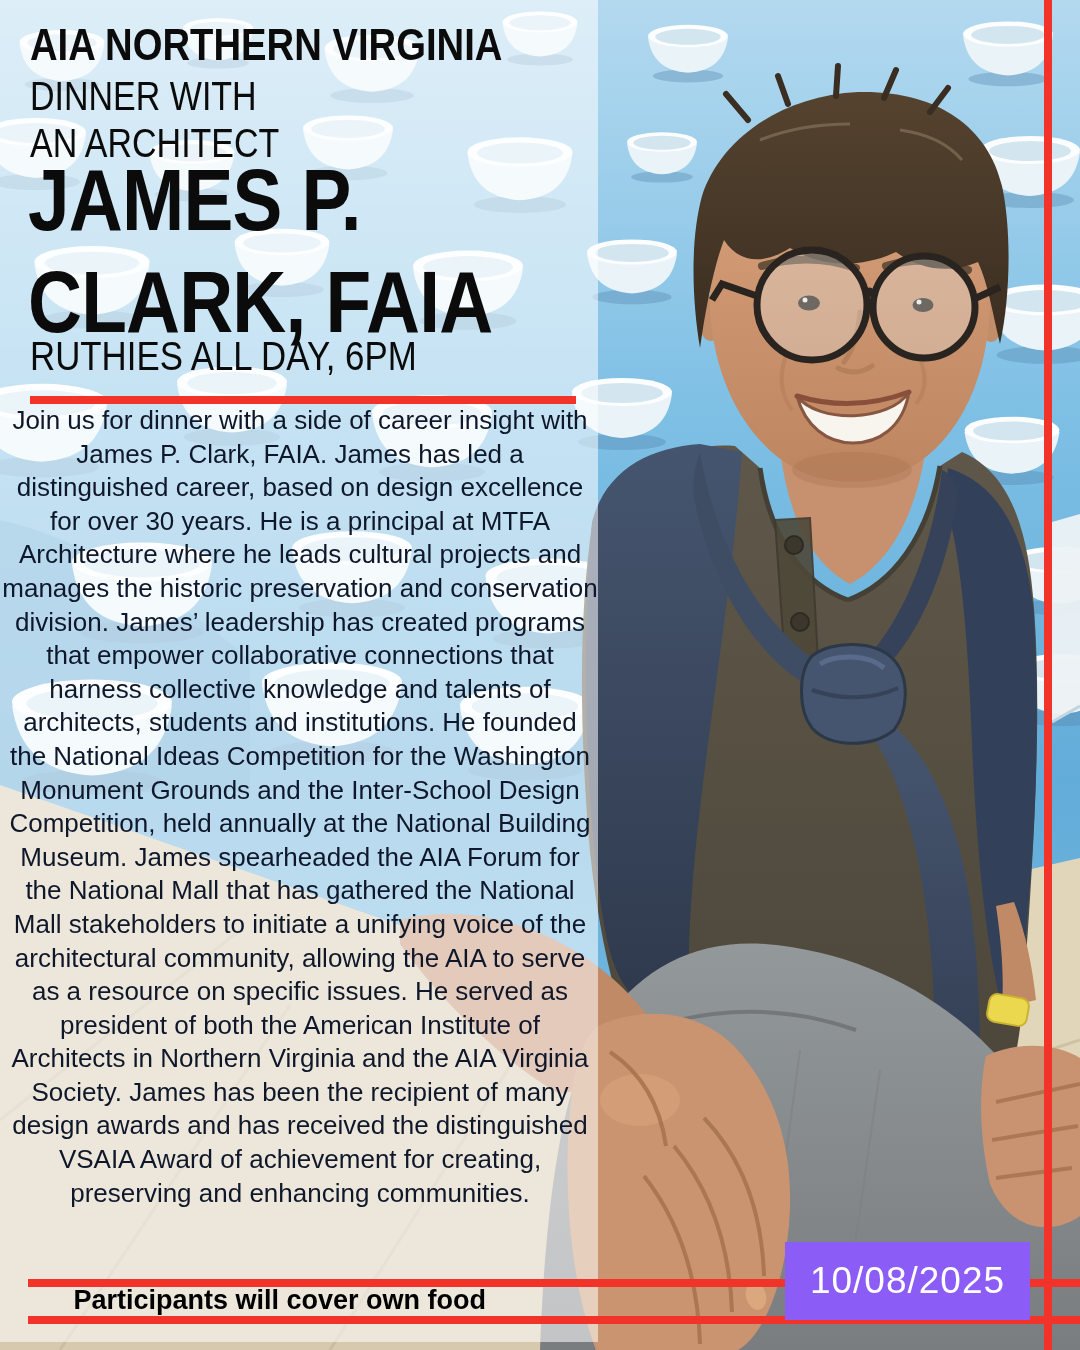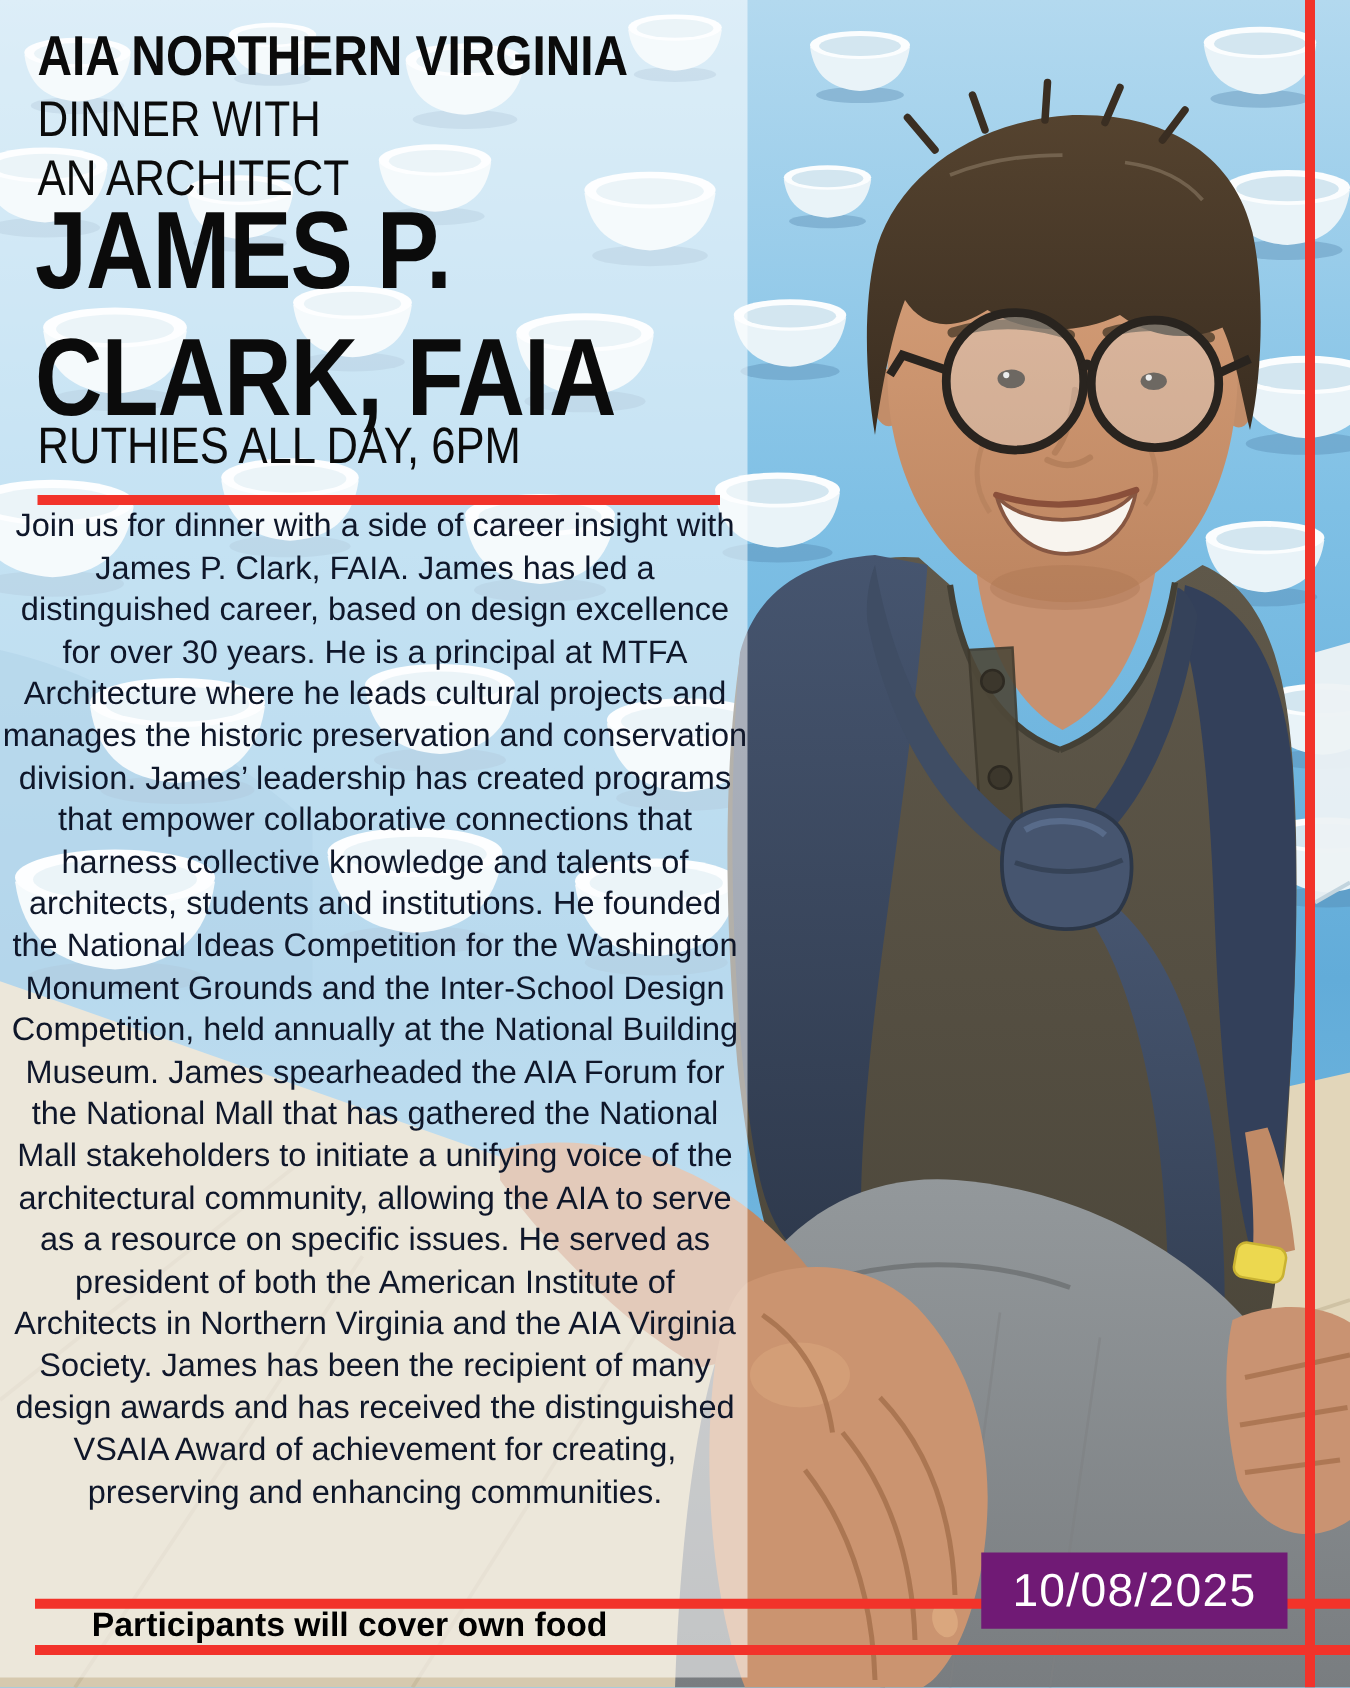--- a/index.html
+++ b/index.html
@@ -28,22 +28,22 @@
   .footer-note{
     position:absolute;z-index:2;left:0;top:1285px;width:486px;text-align:right;
     font-size:27px;font-weight:700;color:#000;
   }
   .redline{position:absolute;background:#f2332a;z-index:2;}
   .line-top{left:30px;top:396px;width:546px;height:8px;}
   .line-b1{left:28px;top:1279px;width:1052px;height:8px;}
   .line-b2{left:28px;top:1316px;width:1052px;height:8px;}
   .line-vert{left:1044px;top:0;width:8px;height:1350px;z-index:4;}
   .date-badge{
-    position:absolute;left:785px;top:1242px;width:245px;height:61px;z-index:3;
-    background:#701a75;color:#ffffff;font-size:37px;letter-spacing:1px;
+    position:absolute;left:785px;top:1242px;width:245px;height:78px;z-index:3;
+    background:#8b5cf6;color:#ffffff;font-size:37px;letter-spacing:1px;
     display:flex;align-items:center;justify-content:center;
   }
 </style>
 </head>
 <body>
 
 <svg id="photo-svg" width="1080" height="1350" viewBox="0 0 1080 1350" xmlns="http://www.w3.org/2000/svg">
   <defs>
     <linearGradient id="bgBlue" x1="0" y1="0" x2="0" y2="1">
       <stop offset="0" stop-color="#b3d9ef"></stop>

